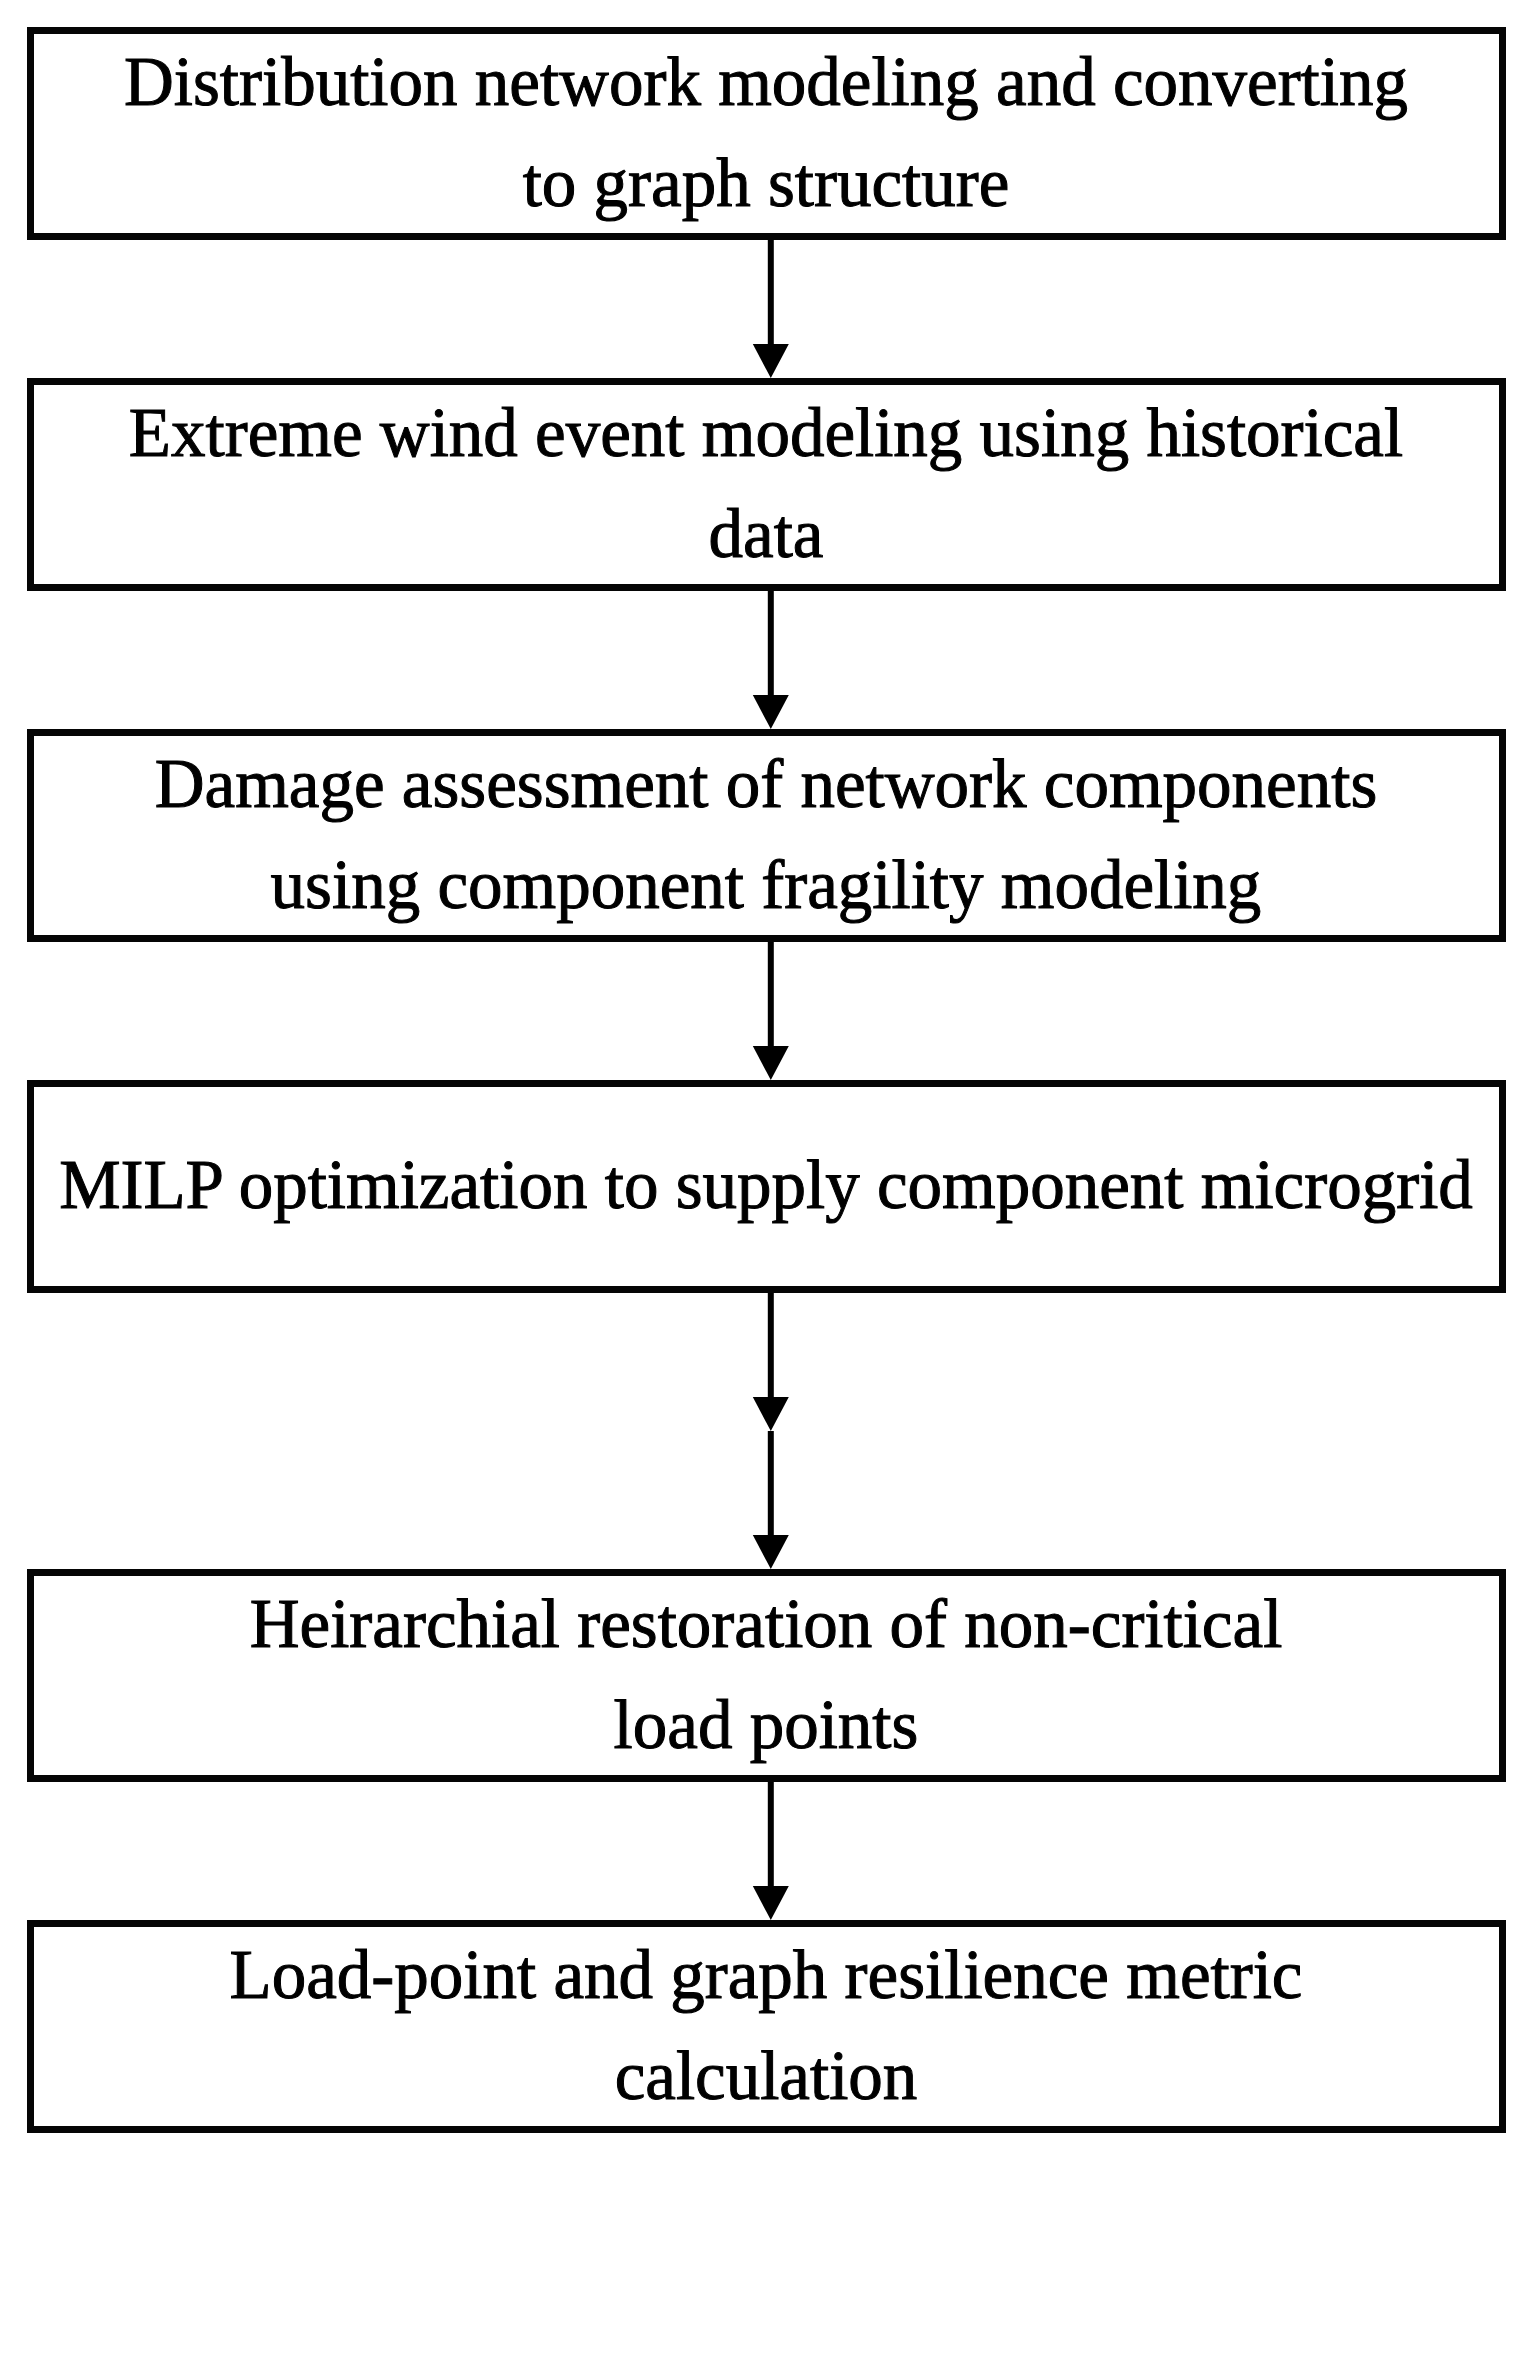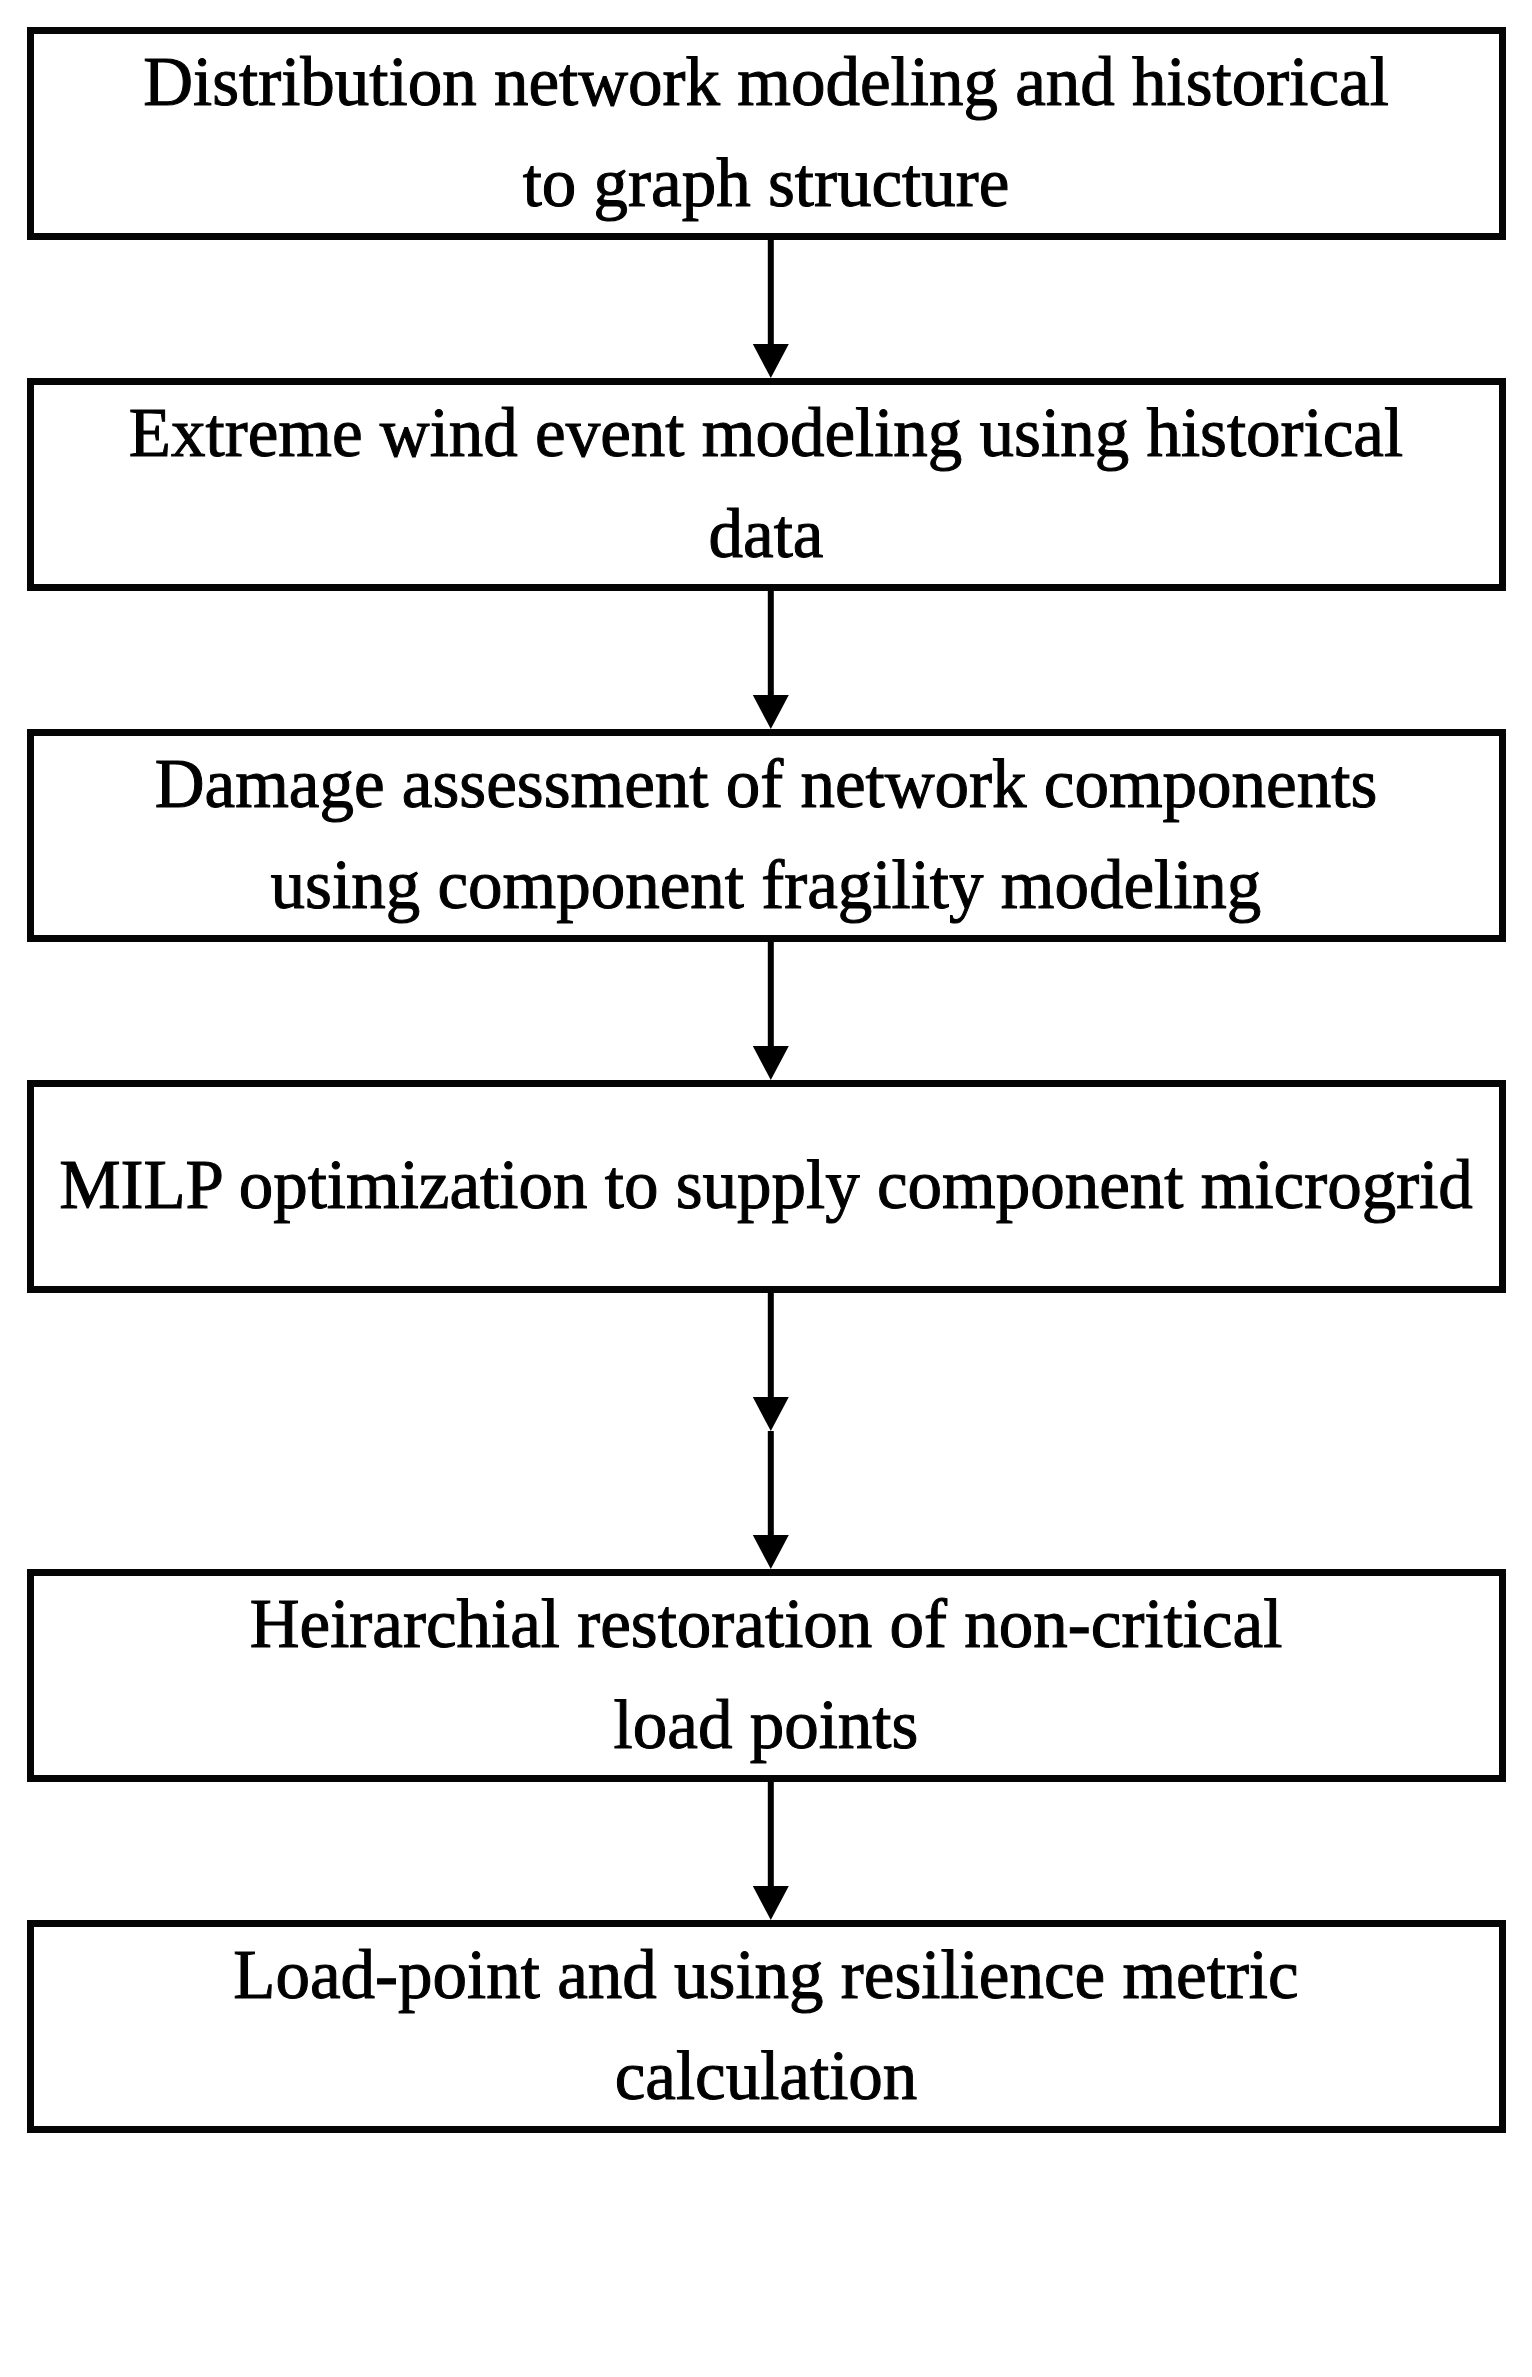--- a/index.html
+++ b/index.html
@@ -70,21 +70,21 @@
     flex: none;
   }
 </style>
 </head>
 <body>
 
 <div class="canvas">
   <div class="flow">
 
     <div class="step">
-      <div class="step-label">Distribution network modeling and historical
+      <div class="step-label">Distribution network modeling and converting
 to graph structure</div>
     </div>
 
     <div class="connector">
       <div class="connector-line"></div>
       <div class="connector-head"></div>
     </div>
 
     <div class="step">
       <div class="step-label">Extreme wind event modeling using historical
@@ -125,19 +125,19 @@
       <div class="step-label">Heirarchial restoration of non-critical
 load points</div>
     </div>
 
     <div class="connector">
       <div class="connector-line"></div>
       <div class="connector-head"></div>
     </div>
 
     <div class="step">
-      <div class="step-label">Load-point and using resilience metric
+      <div class="step-label">Load-point and graph resilience metric
 calculation</div>
     </div>
 
   </div>
 </div>
 
 
 </body></html>

